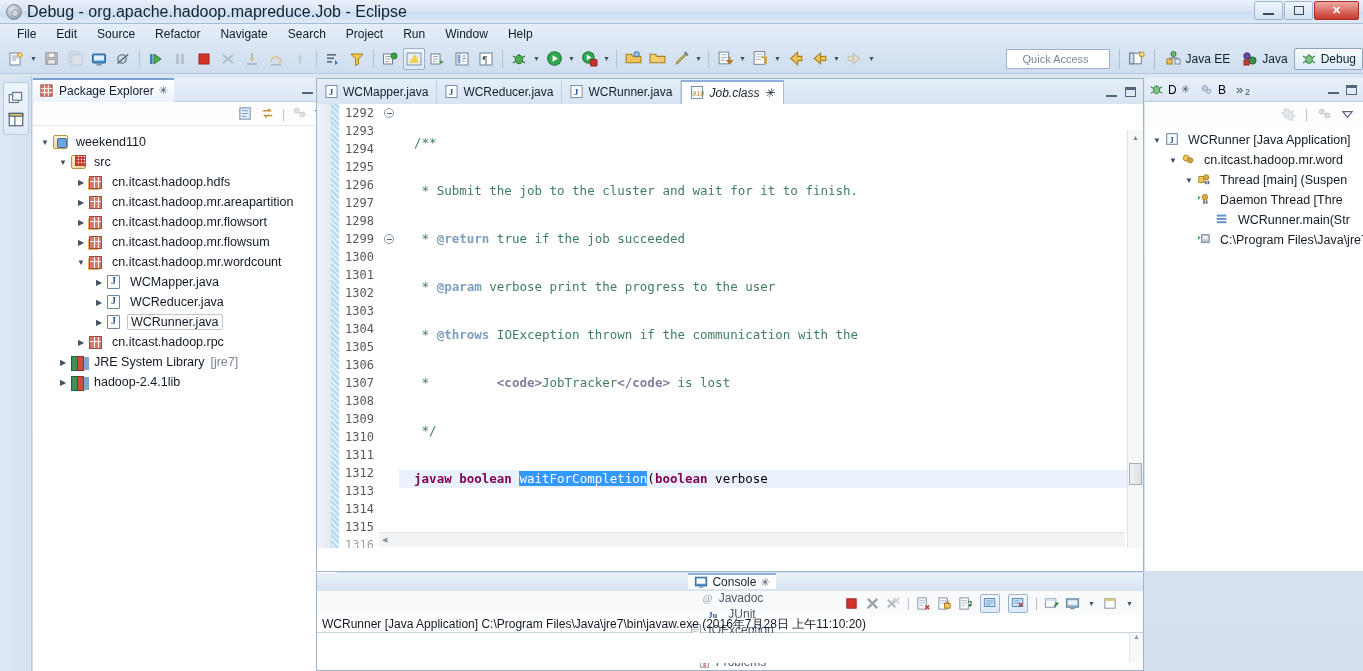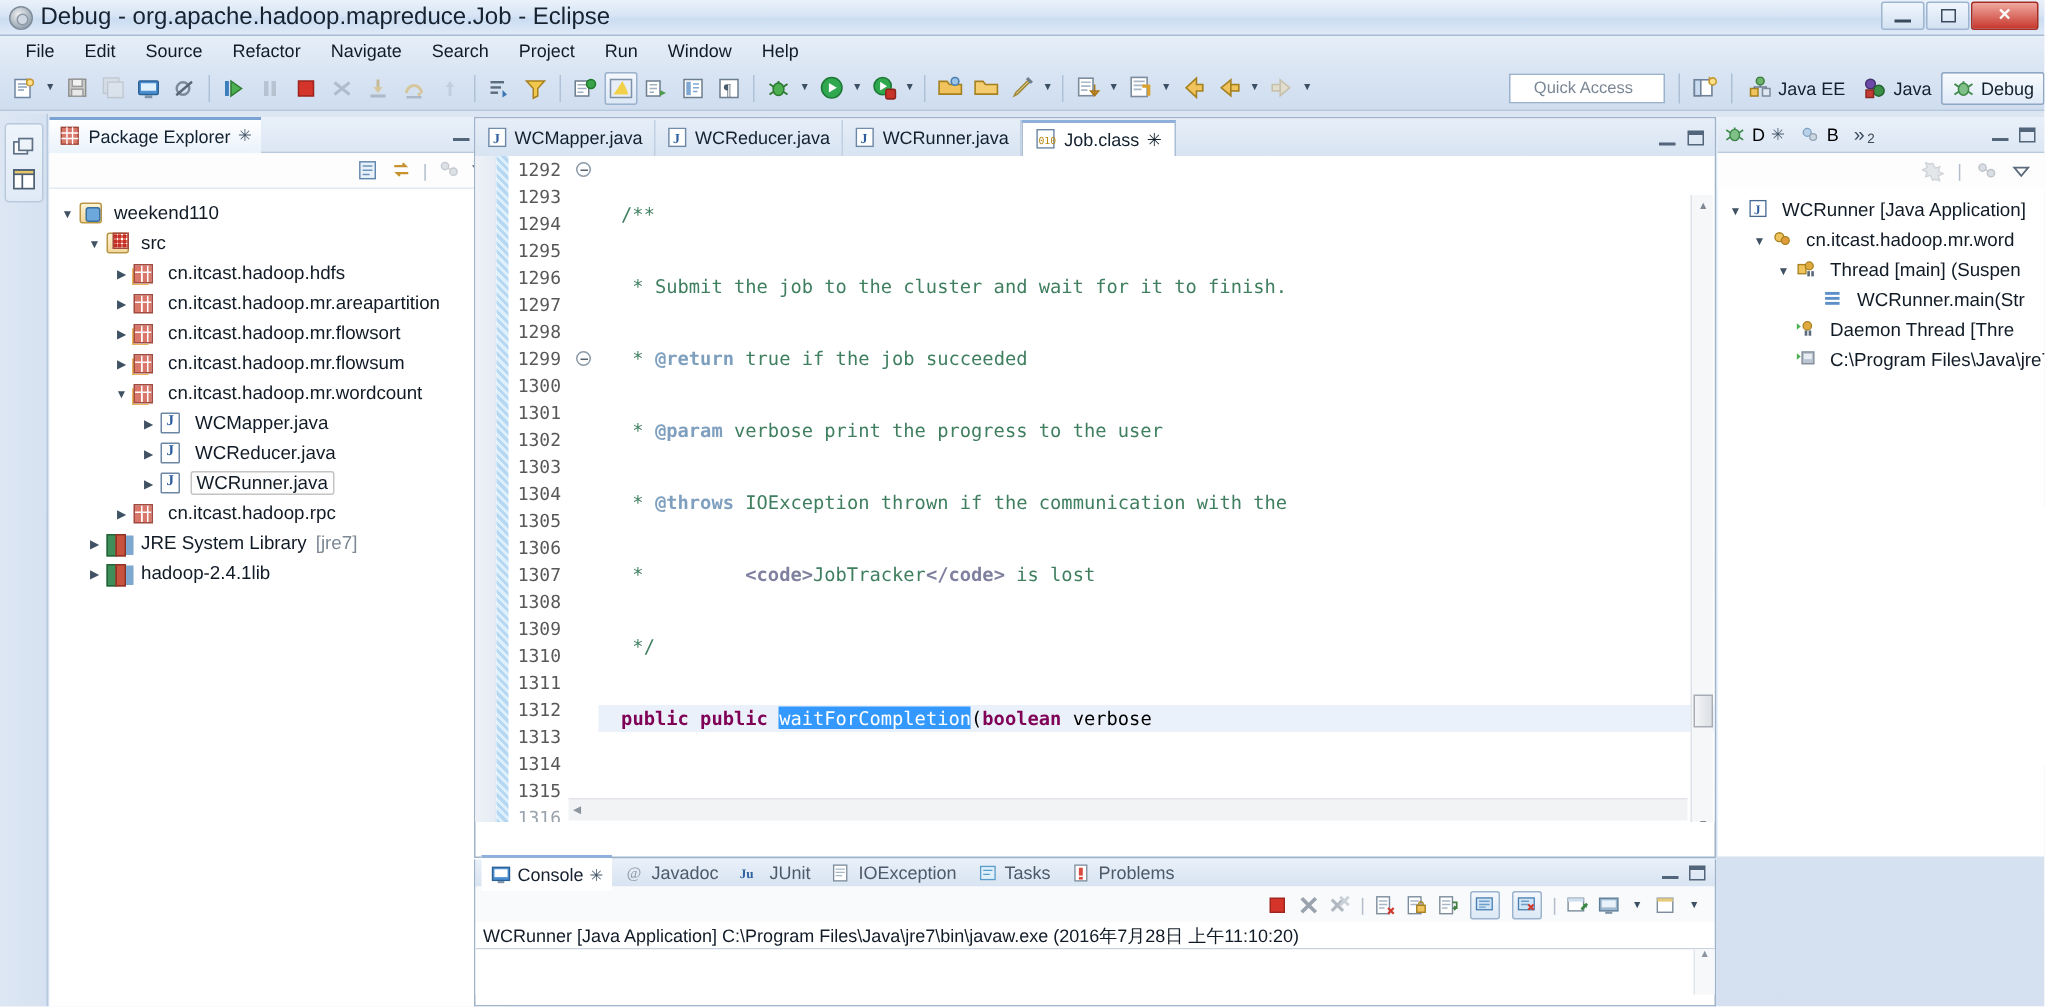--- a/index.html
+++ b/index.html
@@ -210,21 +210,21 @@
     background: linear-gradient(to bottom, #e6eef8, #d8e4f2);
     position: relative;
   }
   .ed-tab {
     display: flex; align-items: center; gap: 5px; height: 24px;
     padding: 0 8px; font-size: 12px; color: #13202e;
     border-right: 1px solid #c0d0e2;
   }
   .ed-tab.active {
     background: #ffffff; border-top: 2px solid #8fb0da;
-    border-left: 1px solid #a9bed5; border-right: 1px solid #a9bed5;
+    border-left: 1px solid #a9bed5; border-right: 1px solid #a9bed5; font-style: italic;
   }
   .ed-ctrls { margin-left: auto; display: flex; gap: 8px; padding-right: 7px; align-items: center; height: 24px; }
 
   .code-area {
     position: relative; height: 444px; background: #ffffff;
     display: flex; overflow: hidden;
   }
   .marker-col {
     width: 14px; background: linear-gradient(to right,#eef2f7,#e6ecf4);
     border-right: 1px solid #e2e8f0;
@@ -293,21 +293,21 @@
   .dbg-tree { padding-top: 4px; font-size: 12.5px; color: #111b26; overflow: hidden; height: 440px; }
 
   
   .con-panel {
     position: absolute; left: 316px; top: 573px; width: 828px; height: 98px;
     background: #ffffff; border: 1px solid #9fb4cb; border-top: none;
   }
   .con-tabrow {
     height: 18px; display: flex; align-items: center;
     background: linear-gradient(to bottom, #e9f0f9, #d8e4f2);
-    padding-left: 4px; gap: 2px;
+    padding-left: 4px; gap: 2px; flex-direction: column;
   }
   .con-tab {
     display: flex; align-items: center; gap: 4px; height: 24px; padding: 0 6px;
     font-size: 12px; color: #15212f;
   }
   .con-tab.active { background: #ffffff; border-top: 2px solid #8fb0da; }
   .con-tab.inactive { color: #4c5a69; }
   .con-toolbar {
     height: 24px; display: flex; align-items: center; justify-content: flex-end;
     gap: 6px; padding-right: 8px; background: #f8fafc;
@@ -856,21 +856,21 @@
       </div>
 
       <div class="code">
         <div class="cline"><span class="cmt">  /**</span></div>
         <div class="cline"><span class="cmt">   * Submit the job to the cluster and wait for it to finish.</span></div>
         <div class="cline"><span class="cmt">   * </span><span class="cmt-tag">@return</span><span class="cmt"> true if the job succeeded</span></div>
         <div class="cline"><span class="cmt">   * </span><span class="cmt-tag">@param</span><span class="cmt"> verbose print the progress to the user</span></div>
         <div class="cline"><span class="cmt">   * </span><span class="cmt-tag">@throws</span><span class="cmt"> IOException thrown if the communication with the</span></div>
         <div class="cline"><span class="cmt">   *         </span><span class="cmt-html">&lt;code&gt;</span><span class="cmt">JobTracker</span><span class="cmt-html">&lt;/code&gt;</span><span class="cmt"> is lost</span></div>
         <div class="cline"><span class="cmt">   */</span></div>
-        <div class="cline current"><span>  </span><span class="kw">public public </span><span class="sel">waitForCompletion</span><span>(</span><span class="kw">boolean</span><span> verbose</span></div>
+        <div class="cline current"><span>  </span><span class="kw">javaw boolean </span><span class="sel">waitForCompletion</span><span>(</span><span class="kw">boolean</span><span> verbose</span></div>
         
         
         
         
         
         
         
         
         
         
@@ -966,42 +966,42 @@
         <span class="tico">
           <svg width="14" height="14" viewBox="0 0 16 16">
               <rect x="2" y="5" width="6" height="7" fill="#f0c35c" stroke="#a5801f"></rect>
               <circle cx="10.5" cy="6" r="3" fill="#e0a93f" stroke="#a5801f"></circle>
               <rect x="9" y="10" width="2" height="4" fill="#5b6b7b"></rect>
               <rect x="12" y="10" width="2" height="4" fill="#5b6b7b"></rect>
             </svg>
         </span>
         <span class="label">Thread [main] (Suspen</span>
       </div>
-      <div class="tnode" style="padding-left:54px">
-        <span class="twisty"></span>
-        <span class="tico">
-          <svg width="14" height="14" viewBox="0 0 16 16">
-              <rect x="2" y="3" width="11" height="2.2" fill="#5d90c8"></rect>
-              <rect x="2" y="6.8" width="11" height="2.2" fill="#5d90c8"></rect>
-              <rect x="2" y="10.6" width="11" height="2.2" fill="#5d90c8"></rect>
-            </svg>
-        </span>
-        <span class="label">WCRunner.main(Str</span>
-      </div>
       <div class="tnode" style="padding-left:36px">
         <span class="twisty"></span>
         <span class="tico">
           <svg width="14" height="14" viewBox="0 0 16 16">
               <path d="M1 4l3 2.5L1 9z" fill="#4caf50"></path>
               <circle cx="9" cy="6" r="3.2" fill="#e0a93f" stroke="#a5801f"></circle>
               <rect x="7" y="9.5" width="2" height="4" fill="#5b6b7b"></rect>
               <rect x="10" y="9.5" width="2" height="4" fill="#5b6b7b"></rect>
             </svg>
         </span>
         <span class="label">Daemon Thread [Thre</span>
+      </div>
+      <div class="tnode" style="padding-left:54px">
+        <span class="twisty"></span>
+        <span class="tico">
+          <svg width="14" height="14" viewBox="0 0 16 16">
+              <rect x="2" y="3" width="11" height="2.2" fill="#5d90c8"></rect>
+              <rect x="2" y="6.8" width="11" height="2.2" fill="#5d90c8"></rect>
+              <rect x="2" y="10.6" width="11" height="2.2" fill="#5d90c8"></rect>
+            </svg>
+        </span>
+        <span class="label">WCRunner.main(Str</span>
       </div>
       <div class="tnode" style="padding-left:36px">
         <span class="twisty"></span>
         <span class="tico">
           <svg width="14" height="14" viewBox="0 0 16 16">
               <path d="M1 4l3 2.5L1 9z" fill="#4caf50"></path>
               <rect x="5" y="3" width="9" height="9" fill="#b9c4cf" stroke="#7b8794"></rect>
               <rect x="6.5" y="4.5" width="6" height="4" fill="#e7edf3"></rect>
             </svg>
         </span>

